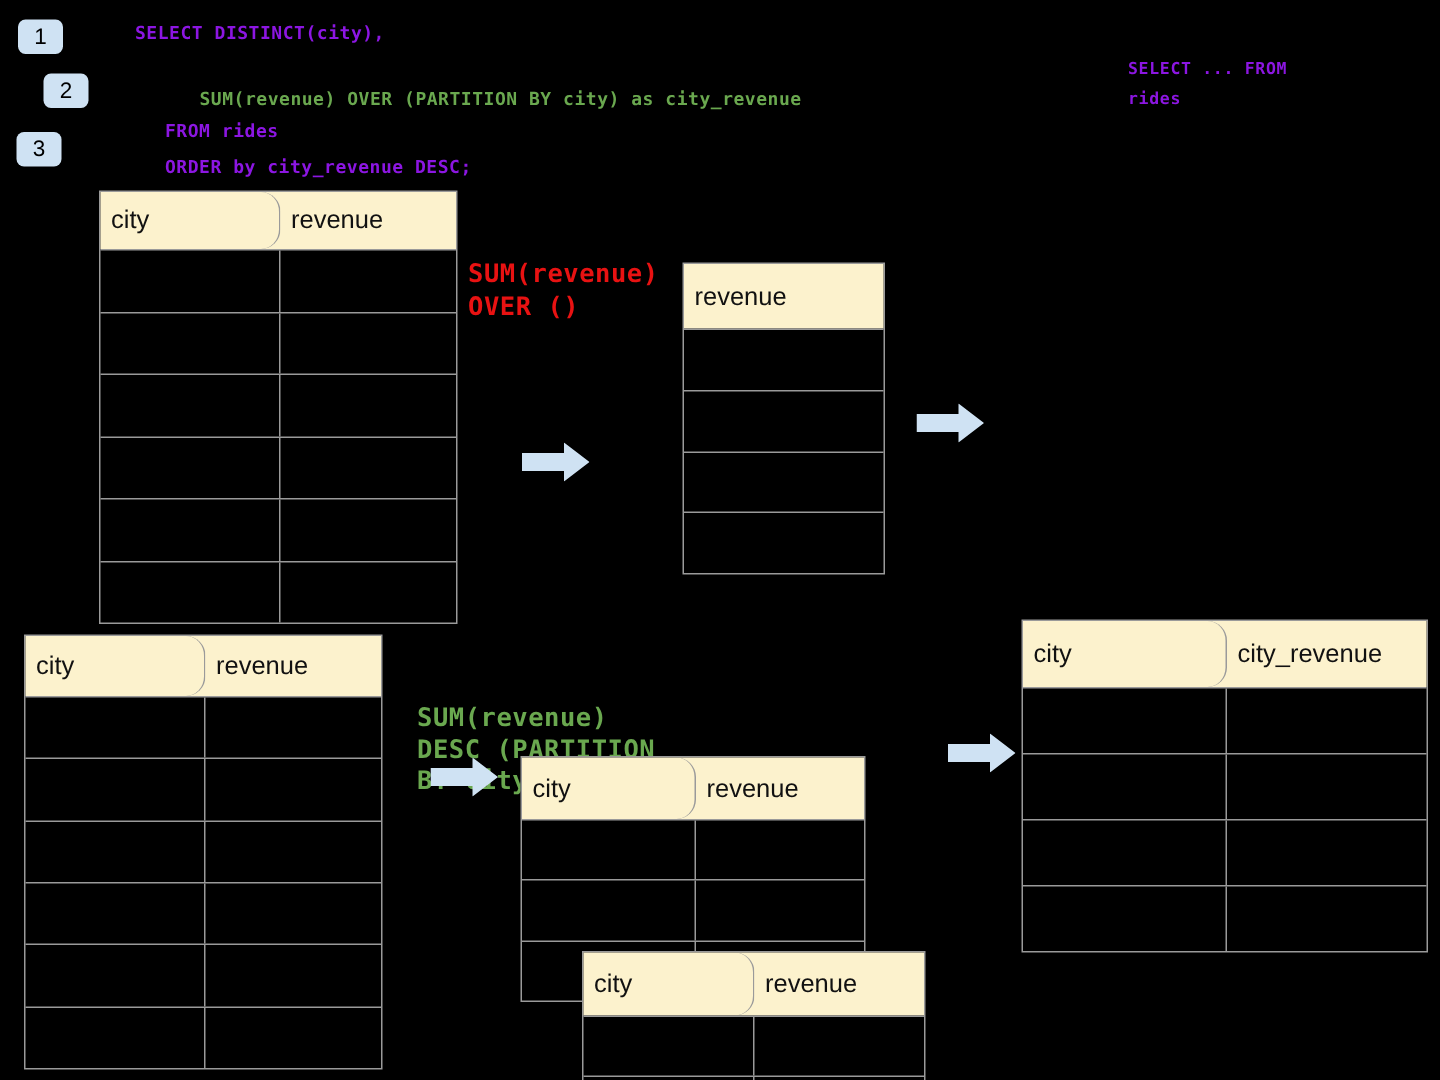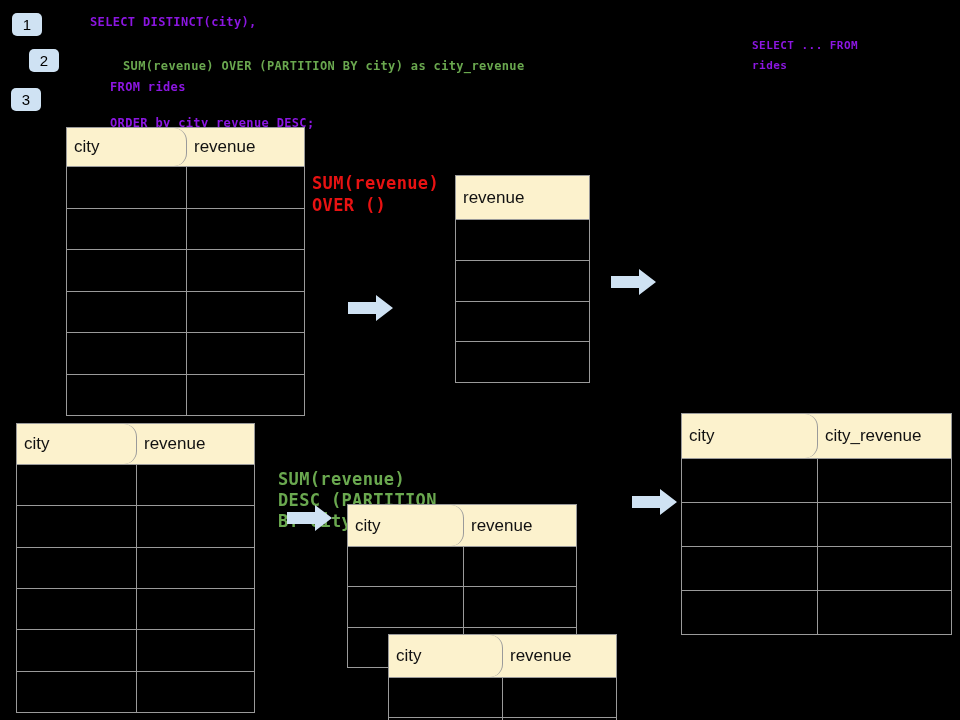--- a/index.html
+++ b/index.html
@@ -28,23 +28,23 @@
   
   .cl{
     position:absolute;font-family:"DejaVu Sans Mono",monospace;font-weight:bold;
     font-size:12px;line-height:22px;letter-spacing:.35px;white-space:pre;
   }
   .purple{color:var(--purple)}
   .red{color:var(--red)}
   .green{color:var(--green)}
   .l1{left:90px;top:11px}
   .l2{left:133px;top:33px}
-  .l3{left:123px;top:55px}
+  .l3{left:133px;top:55px}
   .l4{left:110px;top:76px}
-  .l5{left:110px;top:112px}
+  .l5{left:110px;top:100px}
   
   .ann{
     position:absolute;font-family:"DejaVu Sans Mono",monospace;font-weight:bold;
     font-size:17px;line-height:21px;letter-spacing:.35px;white-space:pre;margin-top:36px;
   }
   .ann-total{left:312px;top:136px;line-height:22px}
   .ann-part{left:278px;top:433px}
   .side-note{
     position:absolute;left:752px;top:36px;
     font-family:"DejaVu Sans Mono",monospace;font-weight:bold;

